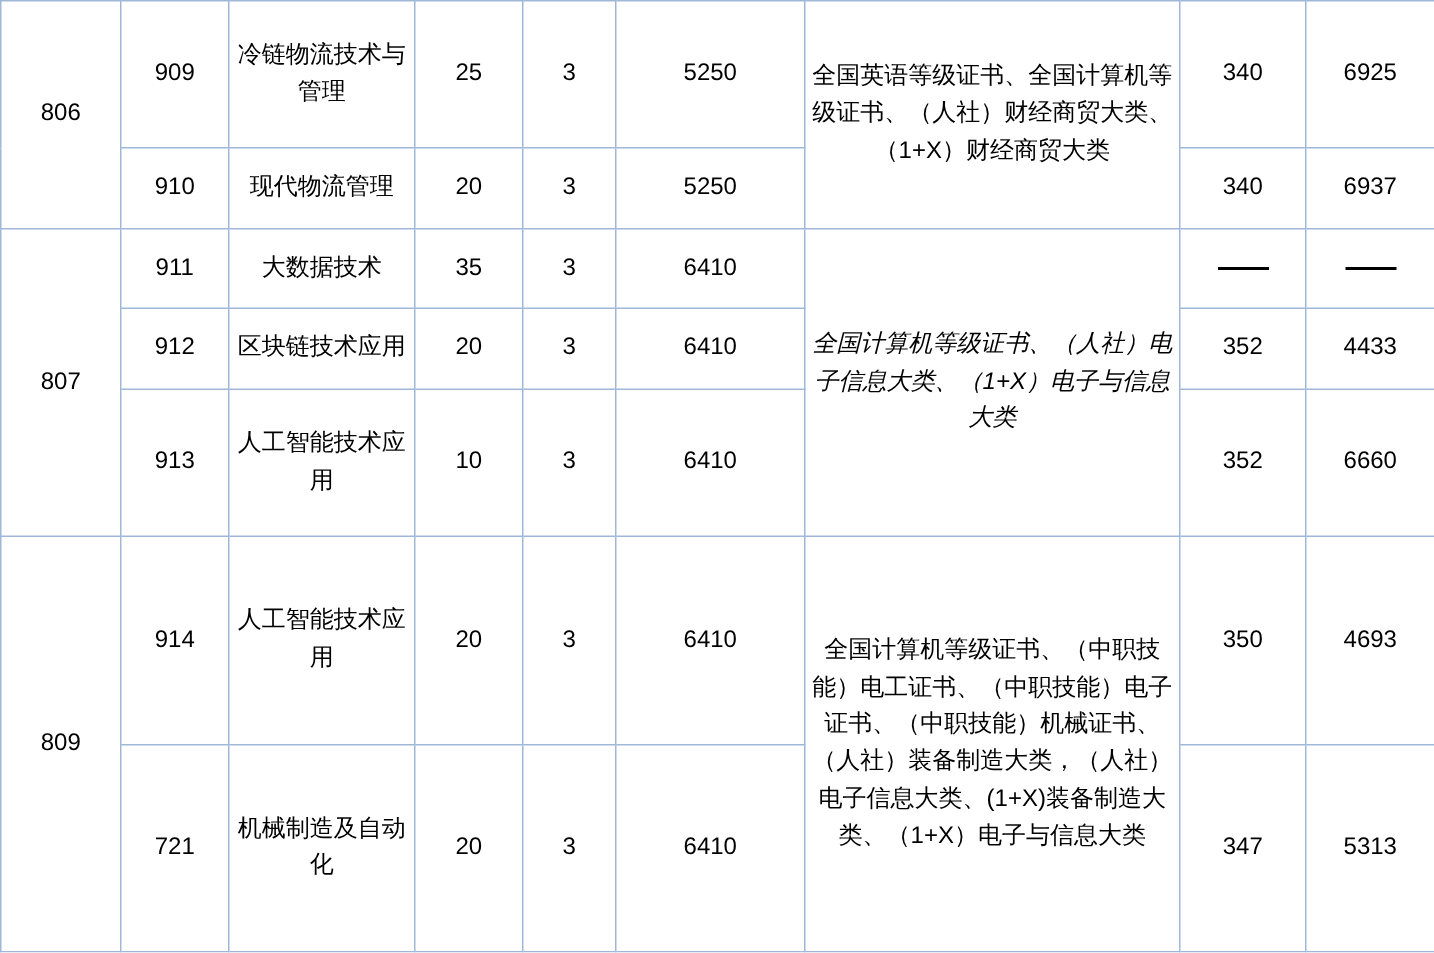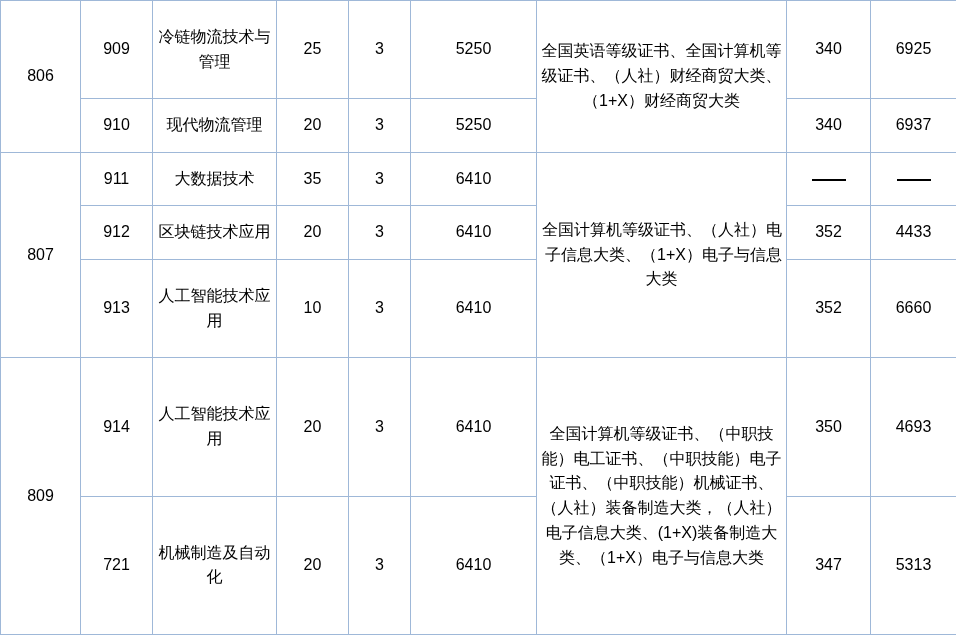--- a/index.html
+++ b/index.html
@@ -55,22 +55,23 @@
     word-break: keep-all;
   }
   .cert-cell {
     text-align: justify;
     text-align-last: center;
     line-height: 1.85;
     padding: 6px 10px;
     word-break: break-all;
   }
   .cert-cell.center-block {
-    text-align: right;
+    text-align: center;
     text-align-last: center;
+    font-style: italic;
   }
   .dash {
     display: inline-block;
     width: 34px;
     height: 0;
     border-top: 2px solid #000;
     vertical-align: middle;
   }
   .num { font-size: 16px; }
 </style>

